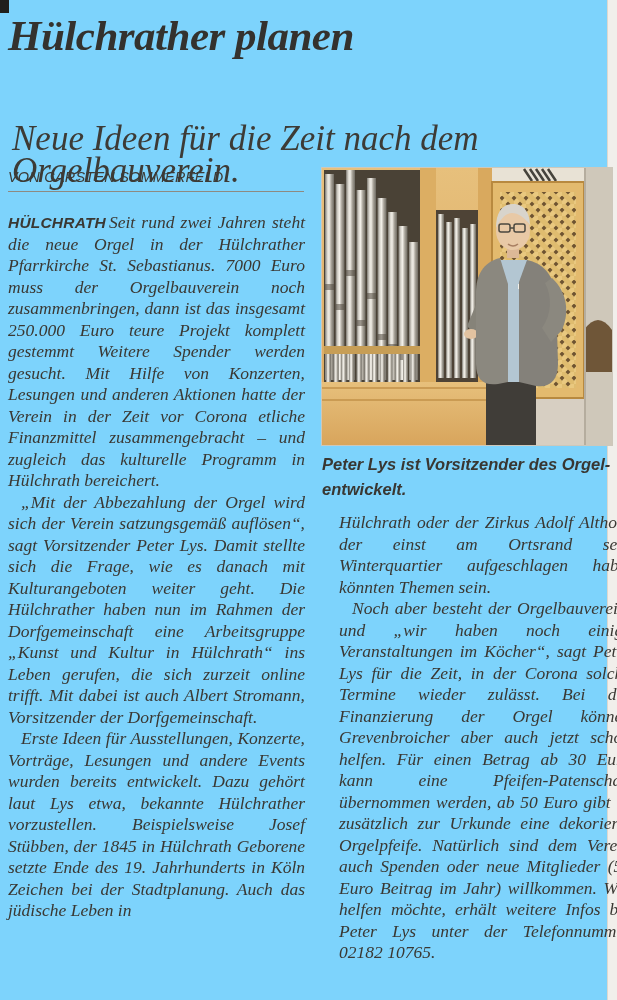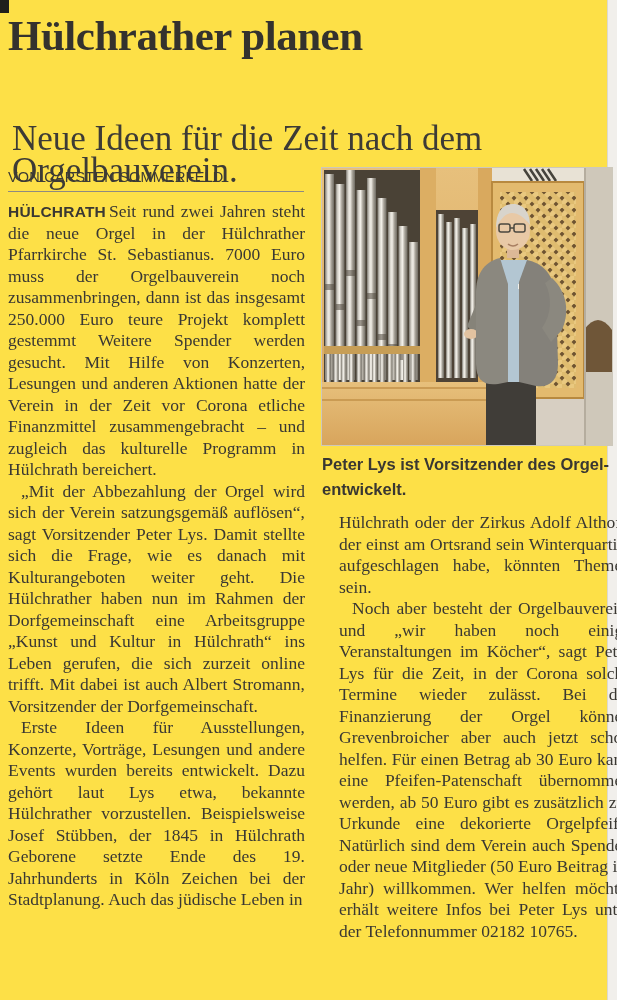--- a/index.html
+++ b/index.html
@@ -1,22 +1,23 @@
 <!DOCTYPE html>
 <html lang="de"><head>
 <meta charset="utf-8">
 <style>
   html,body{margin:0;padding:0;}
   .page{
     position:relative;
     width:617px;height:1000px;
-    background:#fde047;
+    background:#7dd3fc;
     overflow:hidden;
     font-family:"Liberation Serif", serif;
     color:#3a3833;
+    font-style:italic;
   }
   .edge-strip{
     position:absolute;right:0;top:0;width:9px;height:1000px;
     background:#f1efeb;border-left:1px solid #dcd8cf;
   }
   .scan-mark{
     position:absolute;left:0;top:0;width:9px;height:13px;background:#201f1c;
   }
   .headline{
     position:absolute;left:8px;top:10px;width:600px;
@@ -33,21 +34,21 @@
     font-size:14.5px;letter-spacing:0.2px;color:#3c3a35;
     padding-bottom:6px;border-bottom:1.5px solid #8e8a81;
   }
   .col{
     position:absolute;
     font-size:17.5px;line-height:21.5px;
     text-align:justify;
   }
   .col p{margin:0;}
   .col p.ind{text-indent:13px;}
-  .col-left{left:8px;top:201px;width:297px;}
+  .col-left{left:8px;top:212px;width:297px;}
   .col-right{left:339px;top:512px;width:292px;}
   .lead{
     font-family:"Liberation Sans", sans-serif;
     font-weight:bold;font-size:15.5px;letter-spacing:0.2px;
     margin-right:3px;
   }
   .photo{
     position:absolute;left:322px;top:168px;width:290px;height:277px;margin:0;
     outline:1px solid #cdc8bb;
   }

